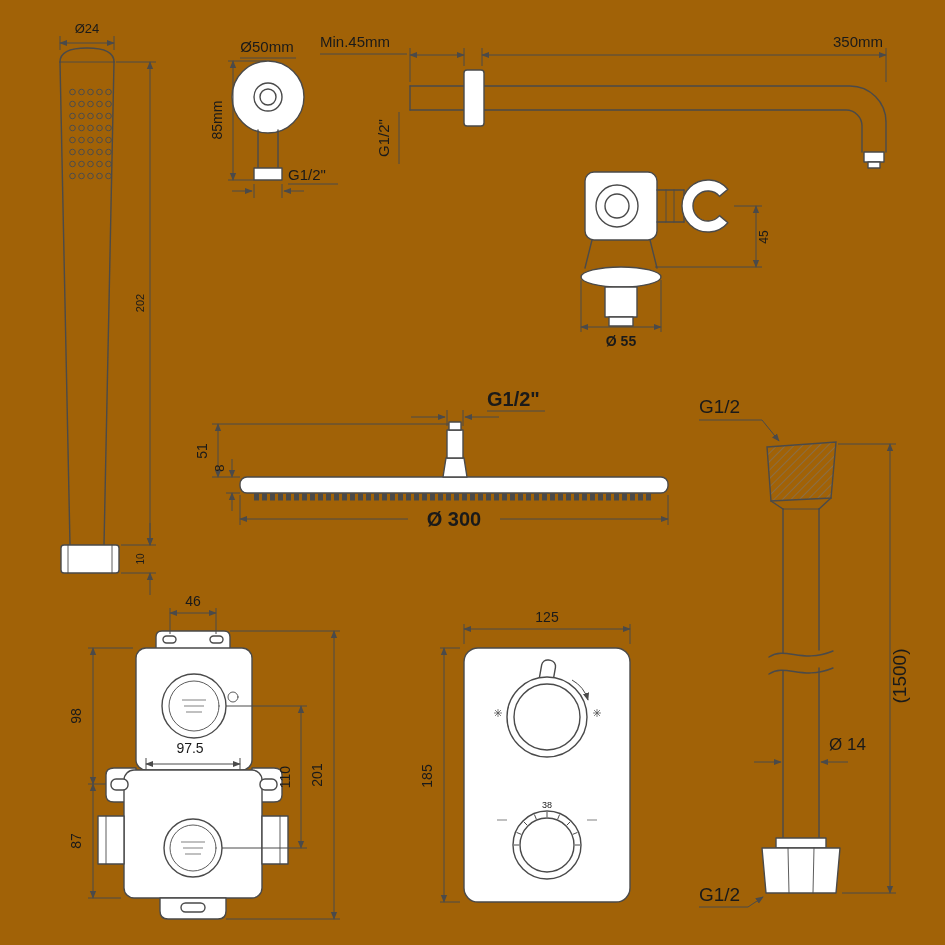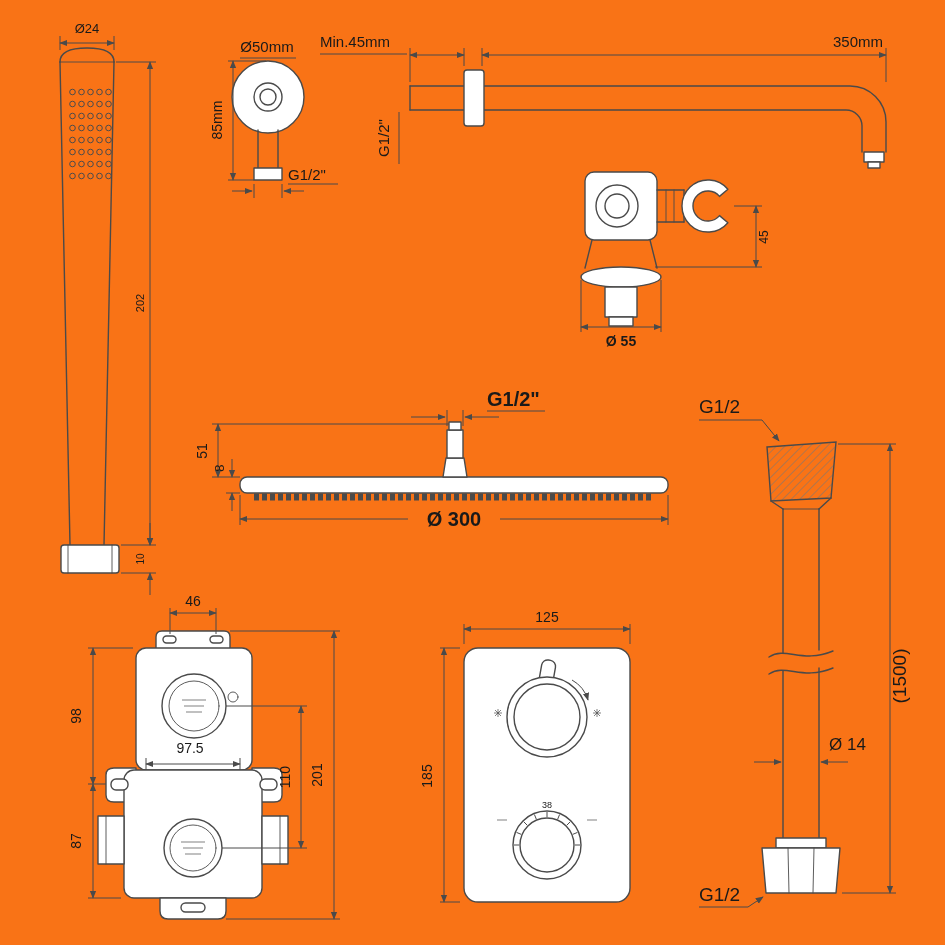--- a/index.html
+++ b/index.html
@@ -1,16 +1,16 @@
 <!DOCTYPE html>
 <html><head>
 <meta charset="utf-8">
 <style>
   html,body{margin:0;padding:0;background:#ffffff;}
-  .stage{position:relative;width:945px;height:945px;background:#f97316;overflow:hidden;}
+  .stage{position:relative;width:945px;height:945px;background:#a16207;overflow:hidden;}
   svg{display:block;}
   .ln{fill:none;stroke:#4a4a4a;stroke-width:1.4;stroke-linejoin:round;stroke-linecap:round;}
   .lnf{fill:#ffffff;stroke:#4a4a4a;stroke-width:1.4;stroke-linejoin:round;}
   .thin{stroke-width:0.9;}
   .dim{fill:none;stroke:#4a4a4a;stroke-width:1;}
   .sug{stroke:#4a4a4a;stroke-width:0.7;}
   .txt{font-family:"Liberation Sans","DejaVu Sans",sans-serif;fill:#1a1a1a;font-size:15px;}
   .s14{font-size:14px;} .s13{font-size:13px;} .s12{font-size:12px;} .s11{font-size:11px;}
   .s10{font-size:10px;} .s9{font-size:9px;} .s17{font-size:17px;} .s19{font-size:19px;}
   .big{font-size:20px;font-weight:bold;}

